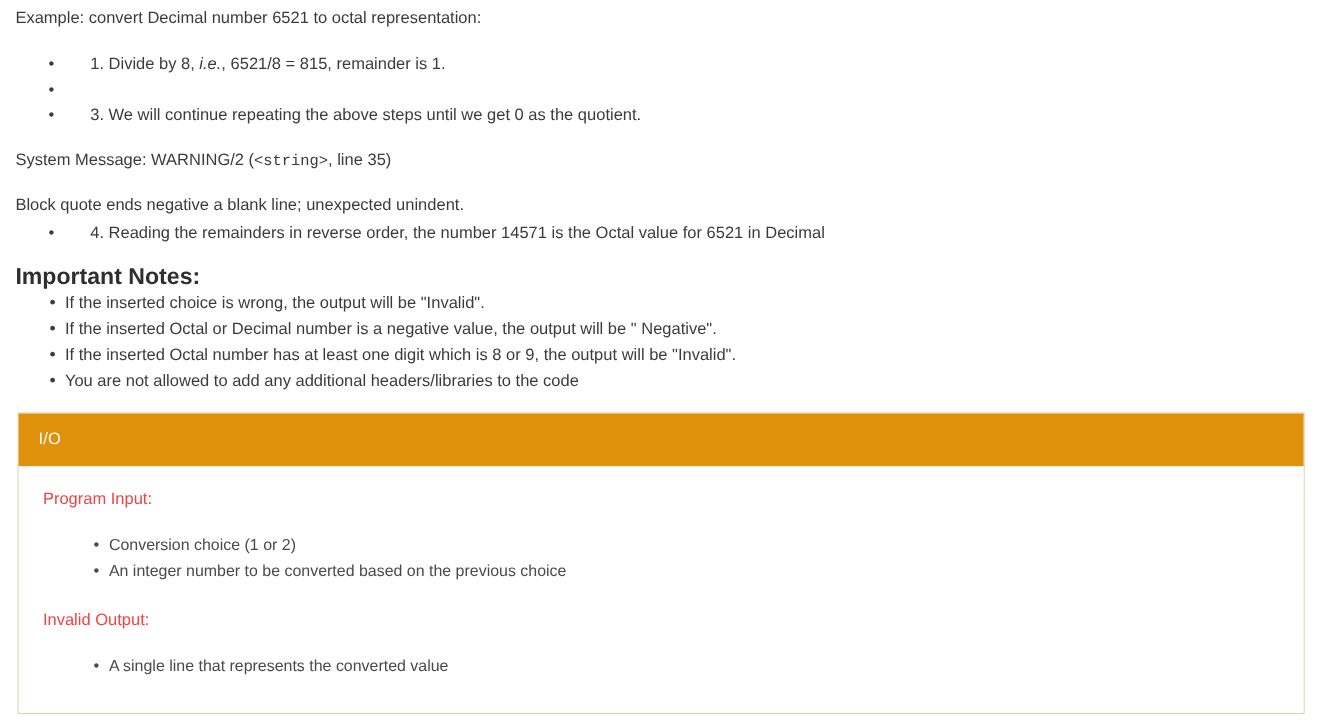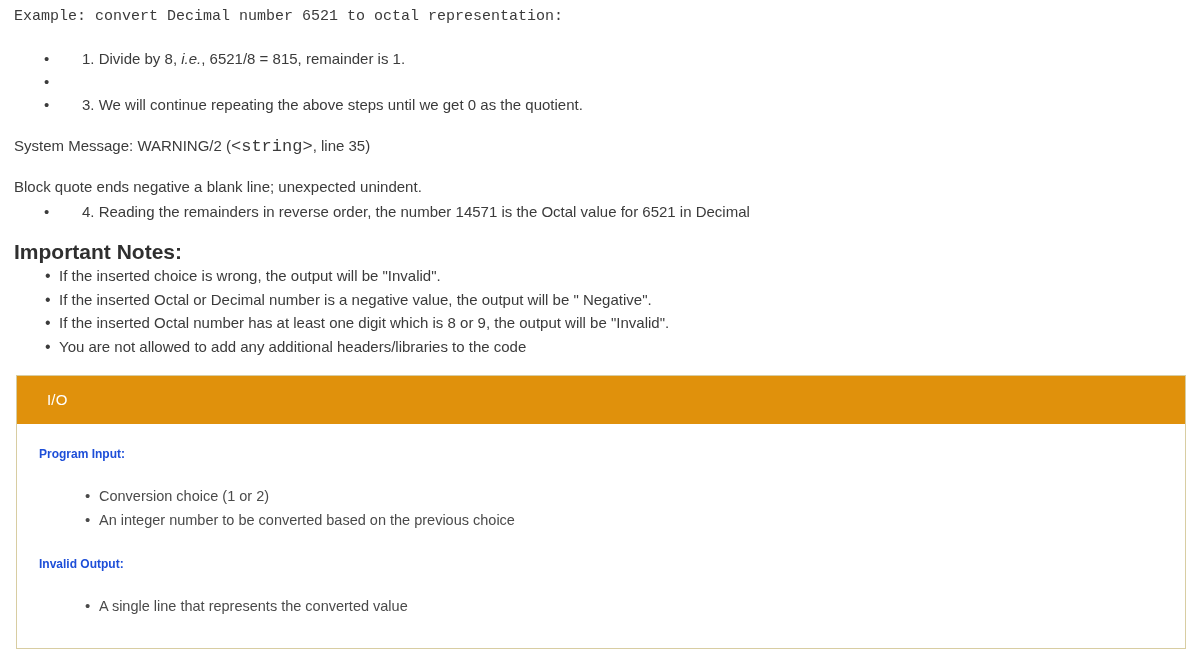--- a/index.html
+++ b/index.html
@@ -27,21 +27,21 @@
   
   .para {
     position: absolute;
     font-size: 15px;
     line-height: 20px;
     color: #3b3b3b;
     white-space: nowrap;
   }
   .para .mono {
     font-family: "Liberation Mono", "DejaVu Sans Mono", monospace;
-    font-size: 17px;
+    font-size: 14px;
     color: #3b3b3b;
   }
 
   
   .deep-list {
     position: absolute;
     left: 0;
     margin: 0;
     padding: 0;
     list-style: none;
@@ -107,40 +107,40 @@
     box-sizing: border-box;
     border: 1px solid #d8cda2;
     background: #ffffff;
   }
   .io-header {
     height: 48px;
     background: #e0910c;
     color: #ffffff;
     display: flex;
     align-items: center;
-    padding-left: 30px;
+    padding-left: 18px;
     box-sizing: border-box;
   }
   .io-header-title {
     font-size: 15px;
     line-height: 20px;
     color: #ffffff;
     letter-spacing: 0.2px;
   }
   .io-body {
     padding: 20px 0 0 0;
     background: #ffffff;
     height: 224px;
     box-sizing: border-box;
     position: relative;
   }
   .io-sub-heading {
-    font-size: 12px;
-    font-weight: bold;
-    color: #1d4ed8;
+    font-size: 15px;
+    font-weight: normal;
+    color: #ef4444;
     margin: 0 0 0 22px;
     line-height: 20px;
   }
   .io-list {
     margin: 0;
     padding: 0;
     list-style: none;
   }
   .io-list li {
     position: relative;
@@ -159,21 +159,21 @@
     color: #4a4a4a;
   }
   .spacer-20 { height: 20px; }
   .spacer-22 { height: 22px; }
 </style>
 </head>
 <body>
 
 <div class="page">
 
-  <div class="para" style="left:14px; top:7px;font-family:Liberation Mono, monospace;">Example: convert Decimal number 6521 to octal representation:</div>
+  <div class="para" style="left:14px; top:7px;">Example: convert Decimal number 6521 to octal representation:</div>
 
   <ul class="deep-list" style="top:47px; left:0;">
     <li>
       <span class="bullet">•</span>
       <span>1. Divide by 8, </span><em>i.e.</em><span>, 6521/8 = 815, remainder is 1.</span>
     </li>
     <li>
       <span class="bullet">•</span>
     </li>
     <li>

